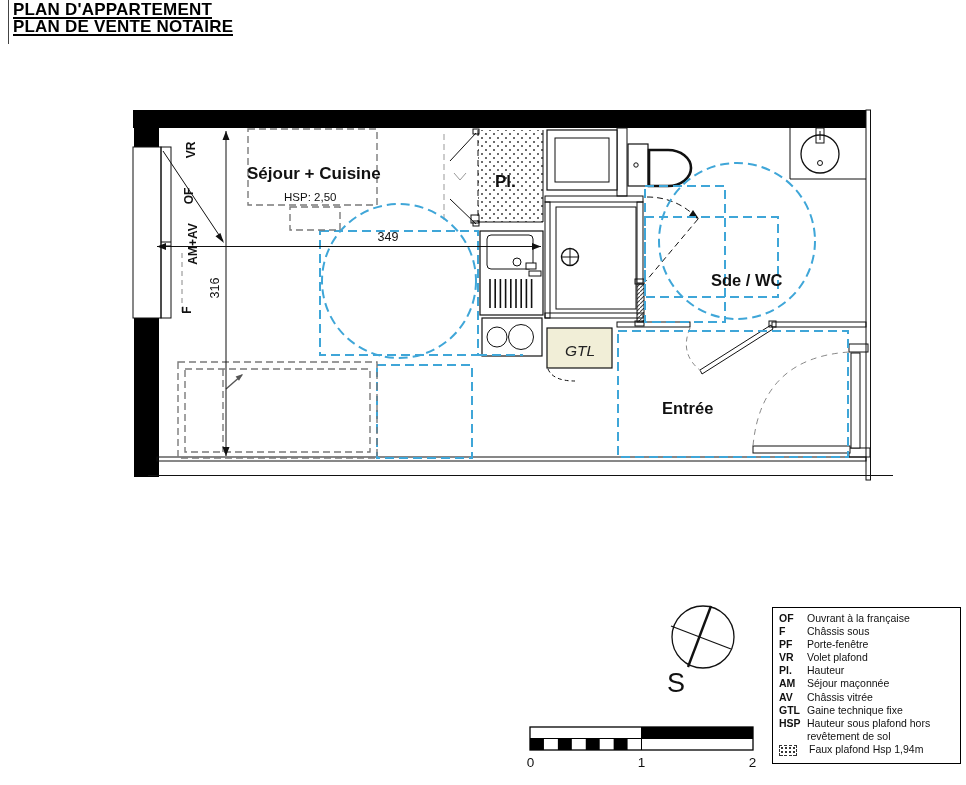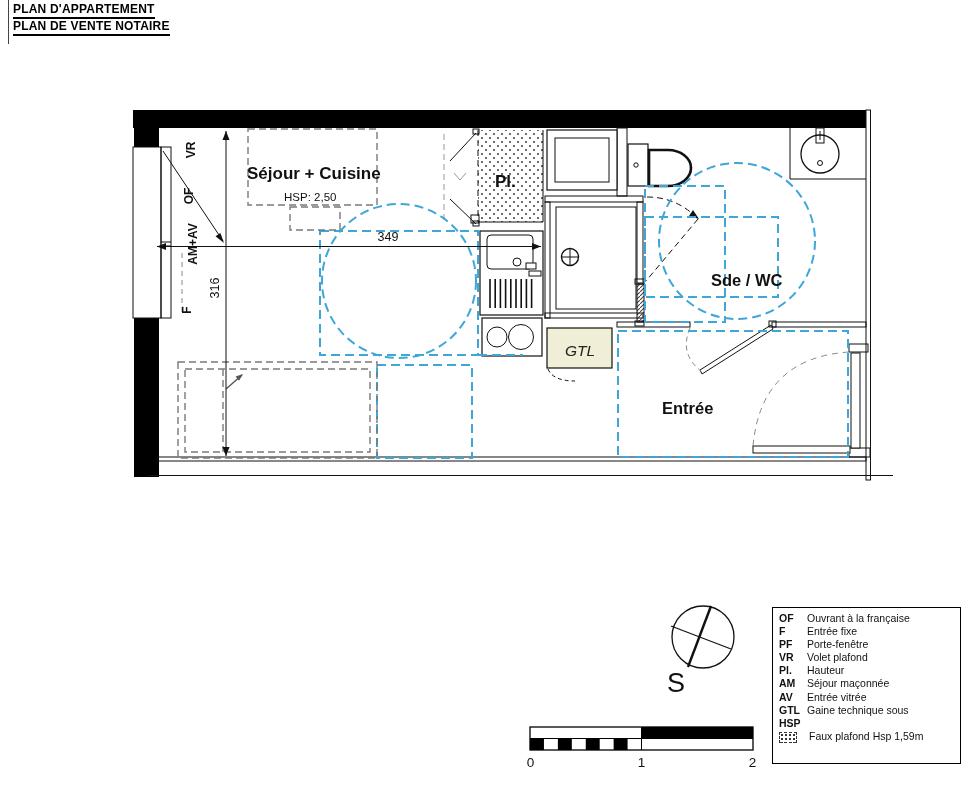--- a/index.html
+++ b/index.html
@@ -1,20 +1,20 @@
 <!DOCTYPE html>
 <html><head>
 <meta charset="utf-8">
 <style>
   html,body{margin:0;padding:0;background:#fff;}
   .canvas{position:relative;width:966px;height:785px;background:#ffffff;overflow:hidden;
           font-family:"Liberation Sans", sans-serif;color:#111;}
   .page-edge{position:absolute;left:8px;top:0;width:1px;height:44px;background:#444;}
   .title-block{position:absolute;left:13px;top:2px;}
-  .title-line{display:table;font-size:12px;font-weight:bold;letter-spacing:.2px;
+  .title-line{display:table;font-size:17px;font-weight:bold;letter-spacing:.2px;
               border-bottom:2px solid #000;padding-bottom:0px;line-height:15px;color:#000;}
   .legend{position:absolute;left:772px;top:607px;width:189px;height:157px;border:1.4px solid #000;
           background:#fff;padding:4px 5px 3px 6px;box-sizing:border-box;font-size:10.5px;line-height:13.1px;}
   .lg-row{display:flex;align-items:flex-start;}
   .lg-abbr{width:28px;font-weight:bold;flex:none;}
   .lg-desc{flex:1;}
   .lg-swatch{width:16px;height:9px;flex:none;margin:2px 12px 0 0;border:1px dashed #333;
              background-image:radial-gradient(#333 0.8px, transparent 1px);background-size:4px 4px;}
   svg text{font-family:"Liberation Sans", sans-serif;}
 </style>
@@ -216,48 +216,49 @@
     <text x="752.5" y="766.5" font-size="13.5" text-anchor="middle" fill="#111">2</text>
   </svg>
 
   <div class="legend">
     <div class="lg-row">
       <span class="lg-abbr">OF</span>
       <span class="lg-desc">Ouvrant à la française</span>
     </div>
     <div class="lg-row">
       <span class="lg-abbr">F</span>
-      <span class="lg-desc">Entrée fixe</span>
+      <span class="lg-desc">Châssis sous</span>
     </div>
     <div class="lg-row">
       <span class="lg-abbr">PF</span>
       <span class="lg-desc">Porte-fenêtre</span>
     </div>
     <div class="lg-row">
       <span class="lg-abbr">VR</span>
       <span class="lg-desc">Volet plafond</span>
     </div>
     <div class="lg-row">
       <span class="lg-abbr">Pl.</span>
       <span class="lg-desc">Hauteur</span>
     </div>
     <div class="lg-row">
       <span class="lg-abbr">AM</span>
       <span class="lg-desc">Séjour maçonnée</span>
     </div>
     <div class="lg-row">
       <span class="lg-abbr">AV</span>
-      <span class="lg-desc">Entrée vitrée</span>
+      <span class="lg-desc">Châssis vitrée</span>
     </div>
     <div class="lg-row">
       <span class="lg-abbr">GTL</span>
-      <span class="lg-desc">Gaine technique sous</span>
+      <span class="lg-desc">Gaine technique fixe</span>
     </div>
     <div class="lg-row">
       <span class="lg-abbr">HSP</span>
+      <span class="lg-desc">Hauteur sous plafond hors revêtement de sol</span>
     </div>
     <div class="lg-row">
       <span class="lg-swatch"></span>
-      <span class="lg-desc">Faux plafond Hsp 1,59m</span>
+      <span class="lg-desc">Faux plafond Hsp 1,94m</span>
     </div>
   </div>
 
 </div>
 
 </body></html>

